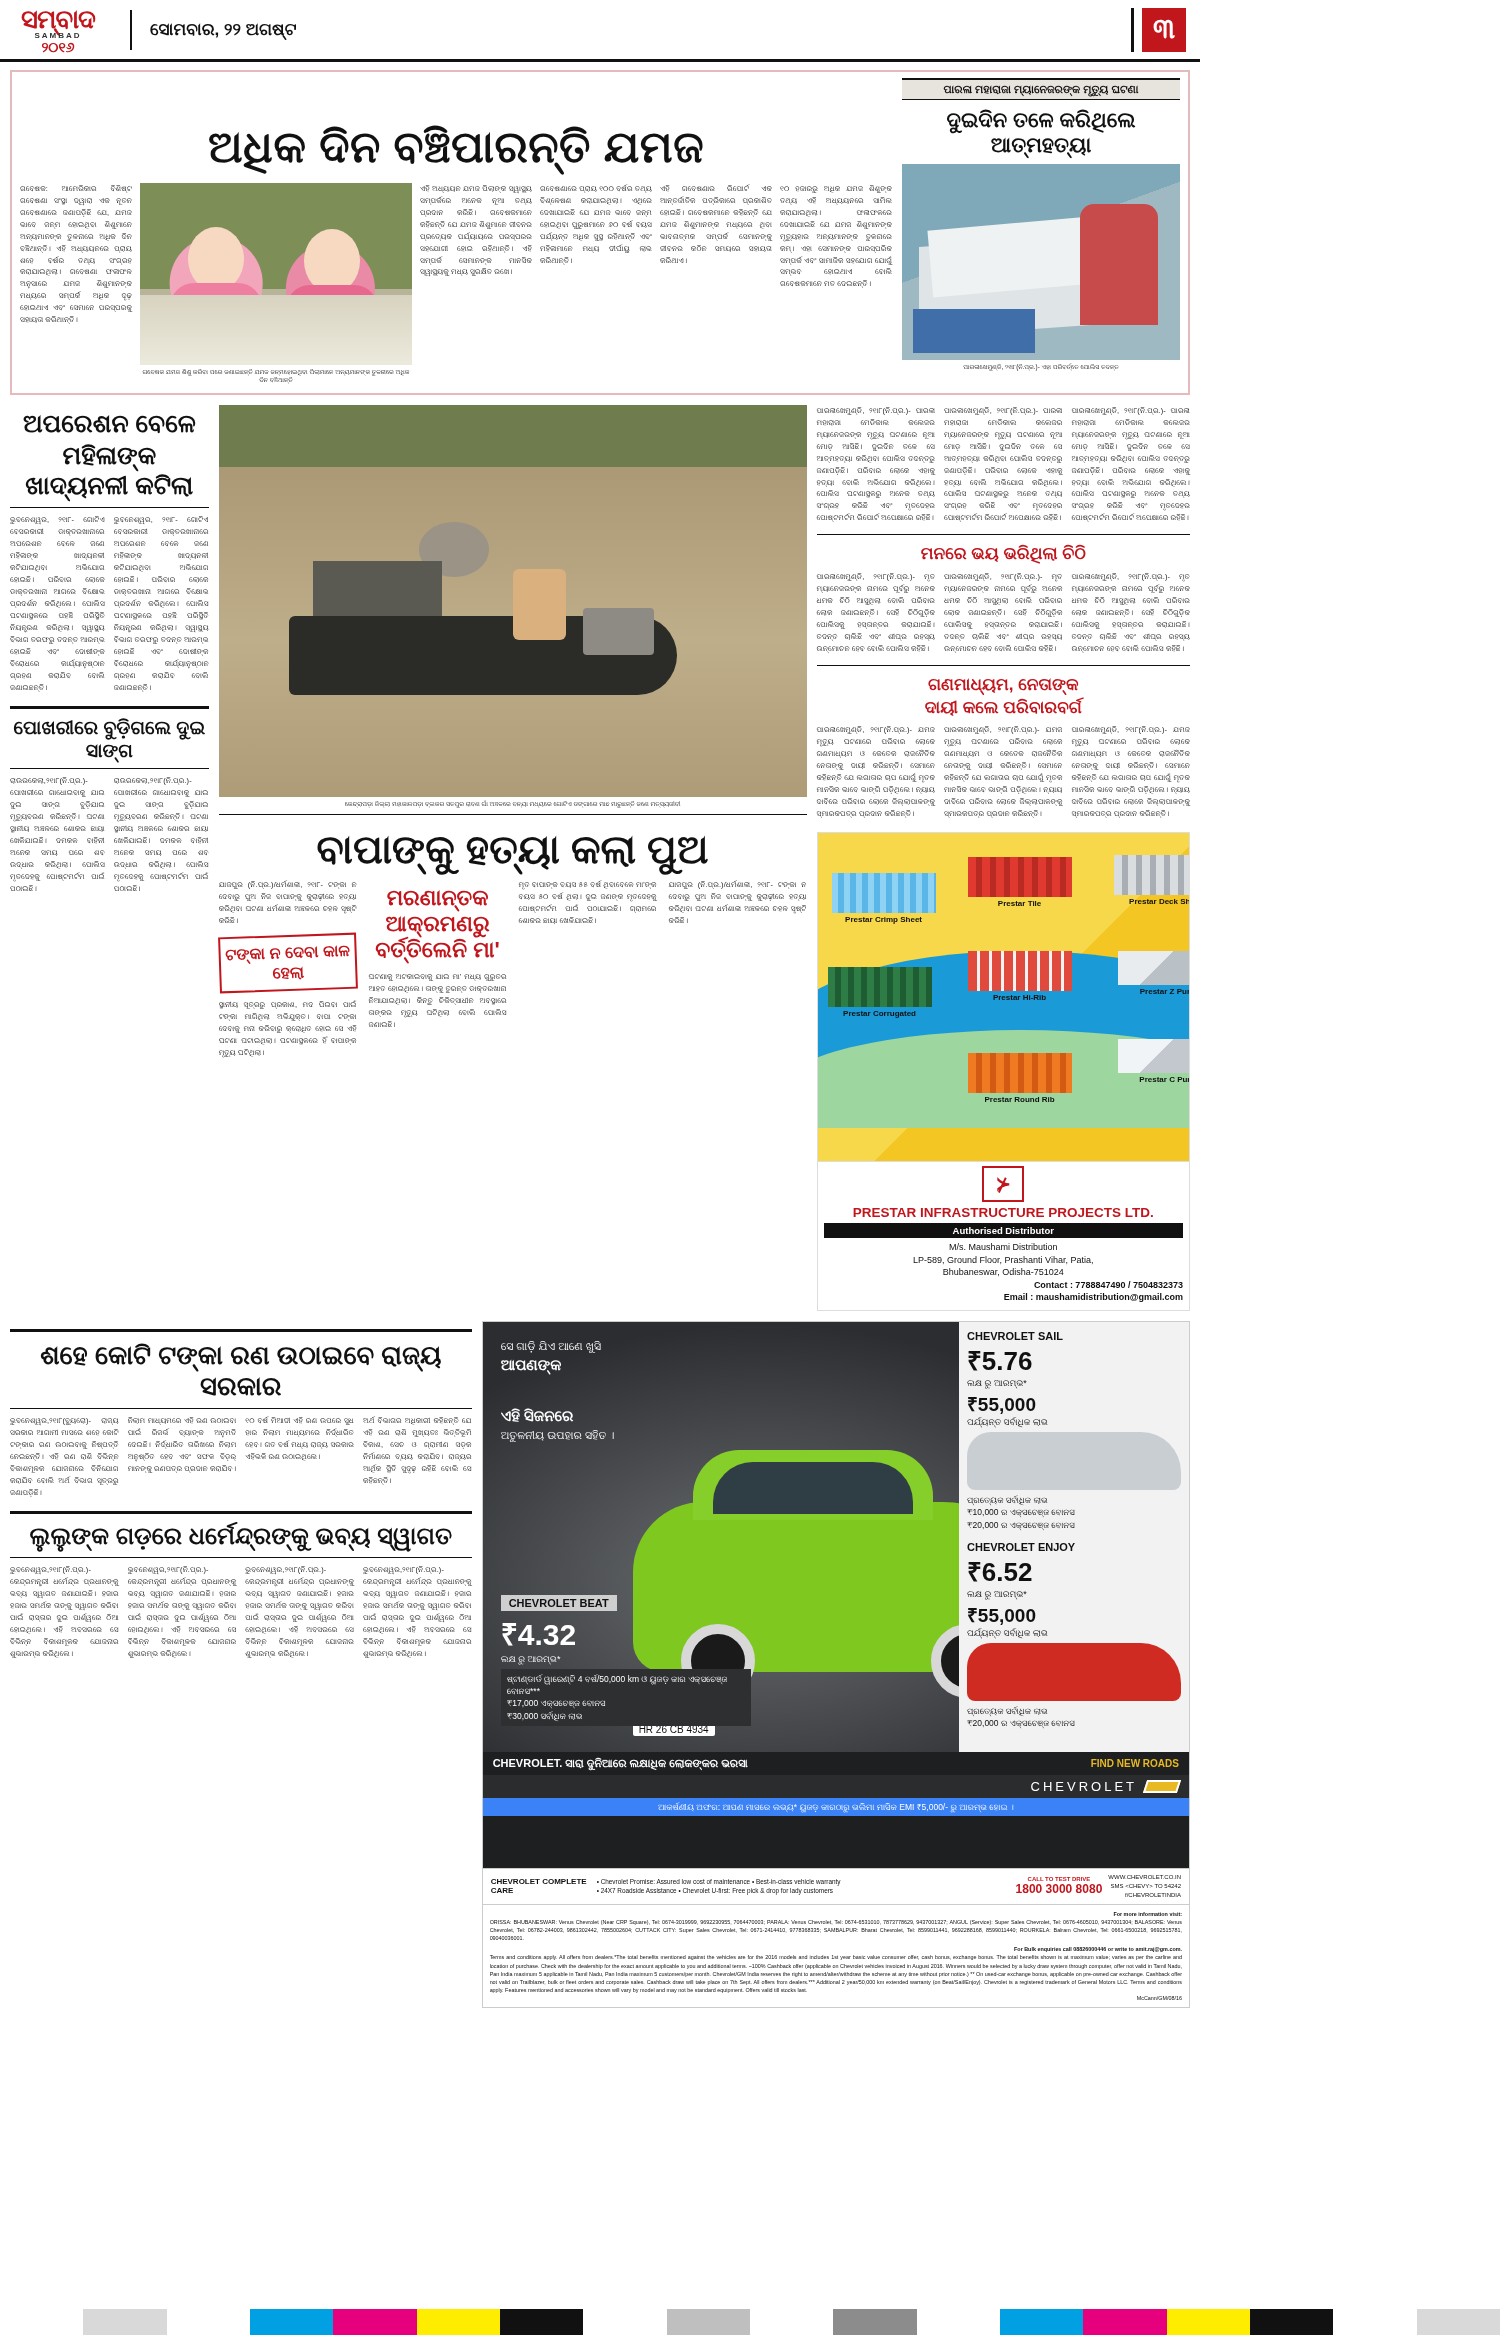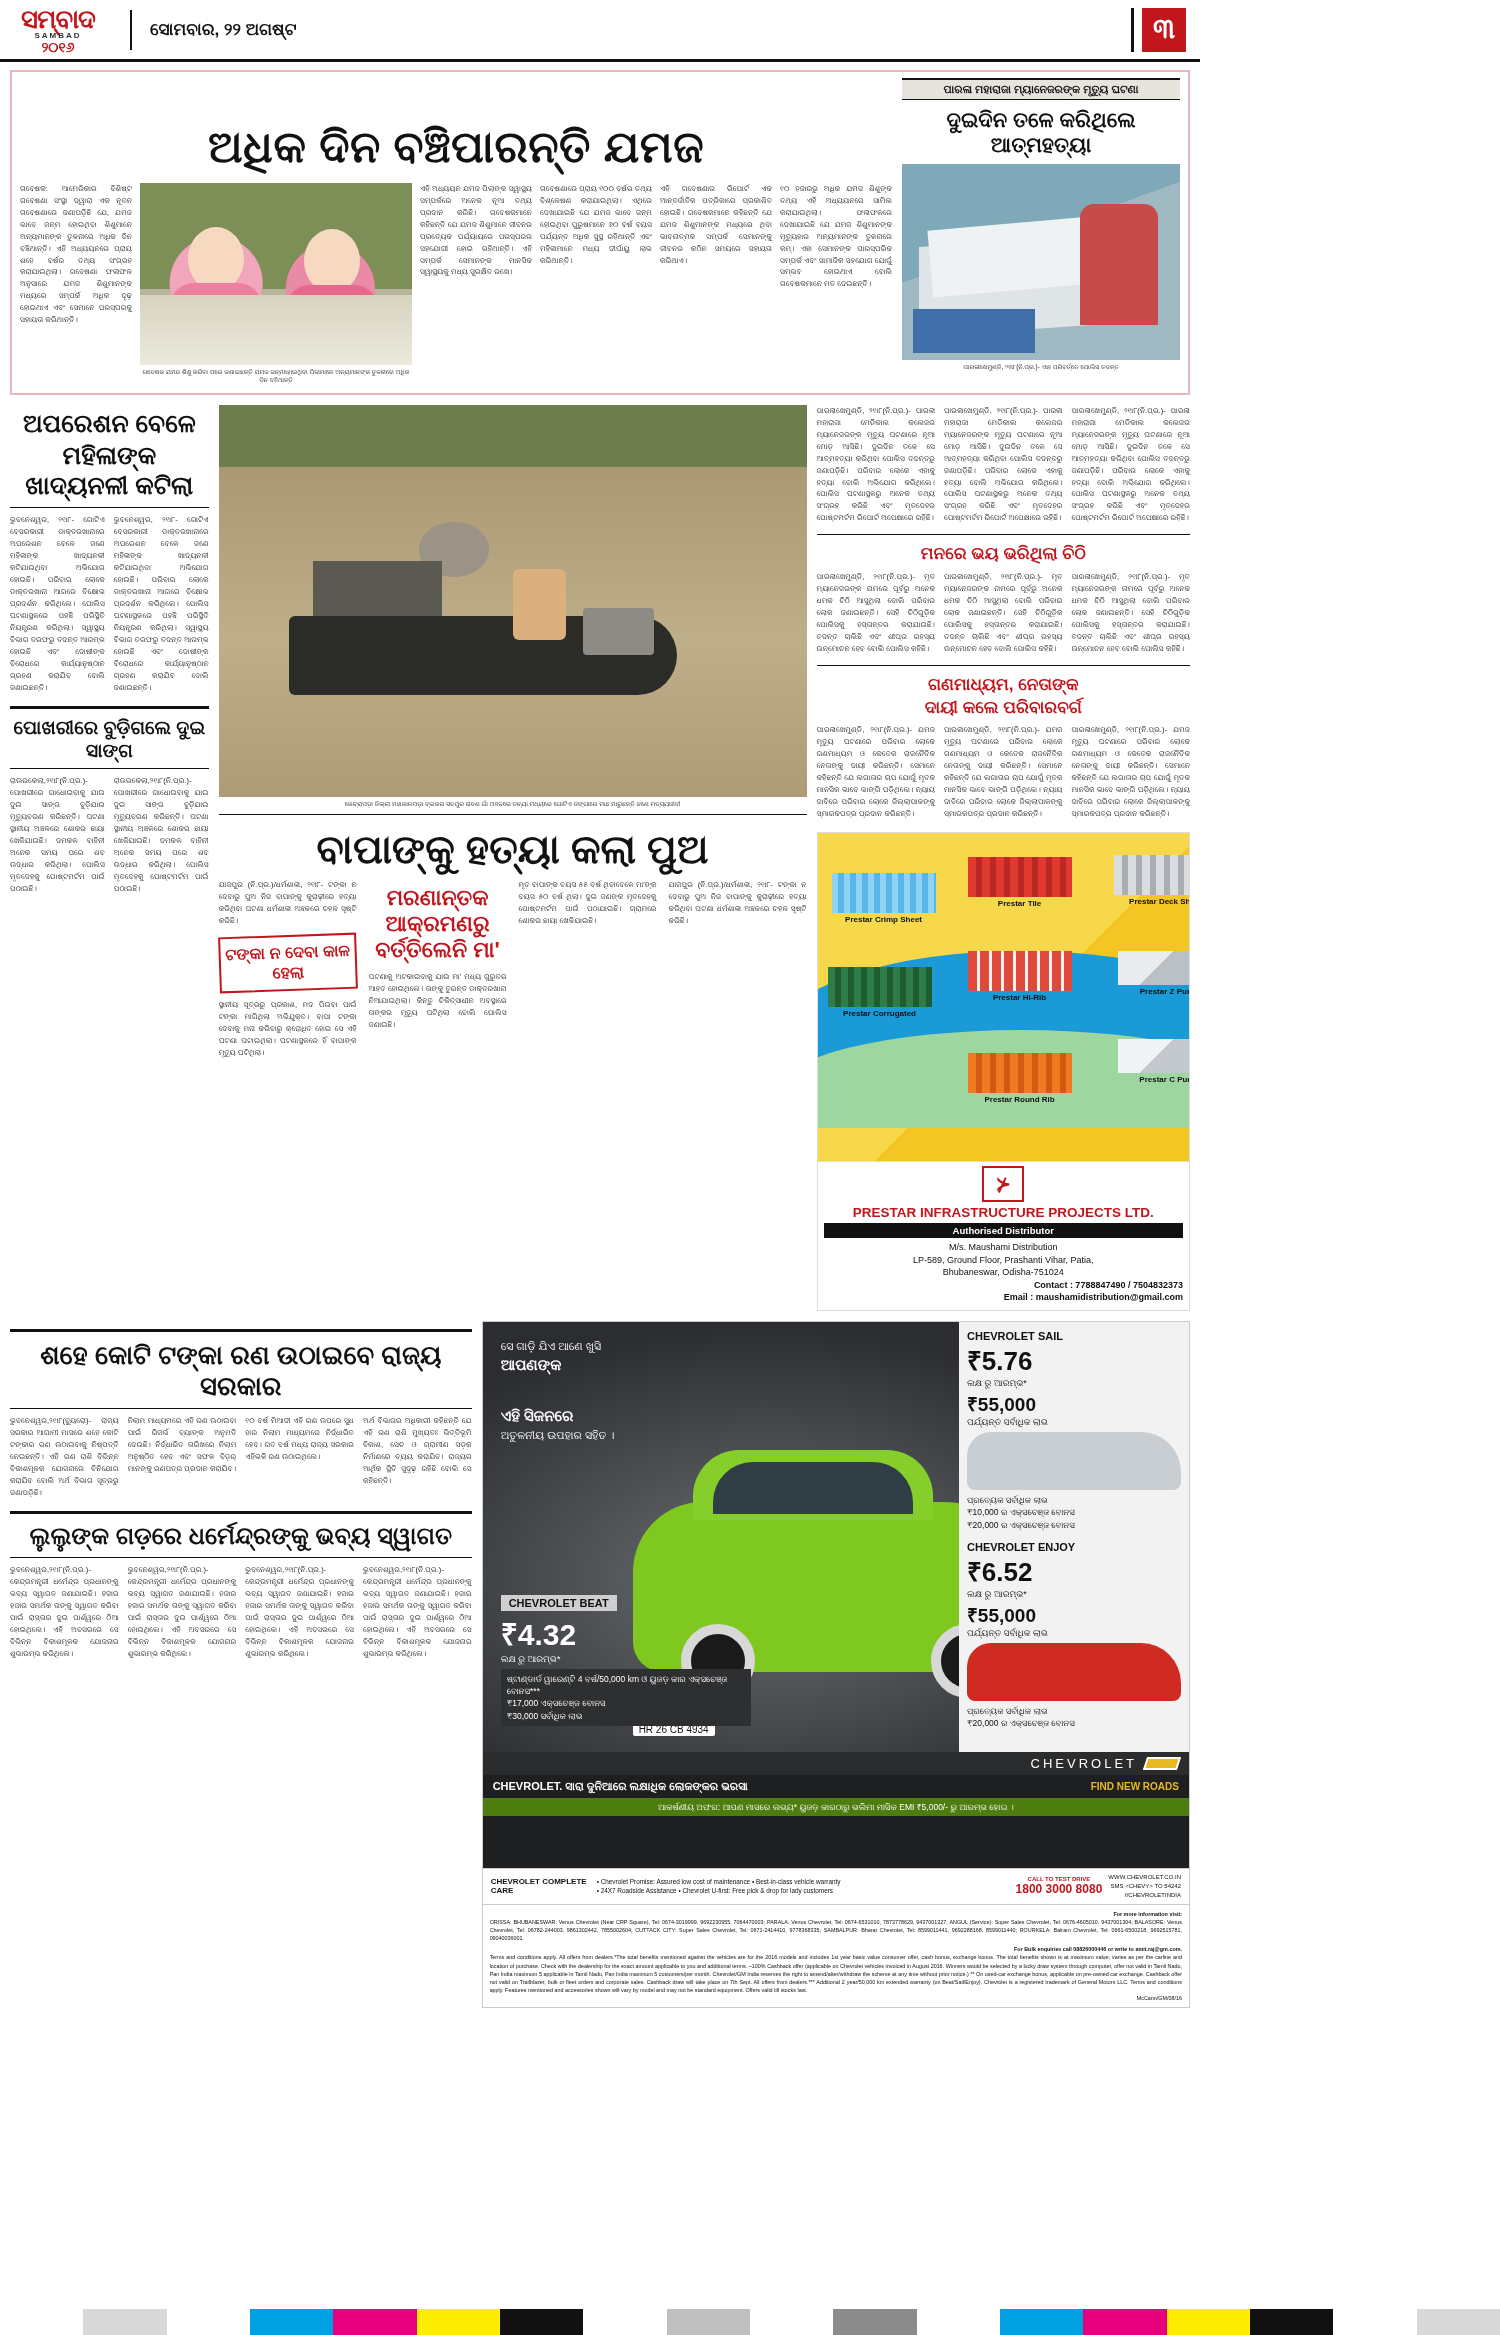--- a/index.html
+++ b/index.html
@@ -200,21 +200,21 @@
   .chev-price { font-size:26px; font-weight:bold; color:#111; }
   .chev-price-sm { font-size:9px; }
   .chev-line { font-size:8.5px; line-height:1.45; }
   .chev-mini-car { height:58px; border-radius:24px 40px 8px 8px; margin:4px 0; }
   .chev-beat-box { position:absolute; left:18px; bottom:26px; color:#fff; }
   .chev-62 { position:absolute; left:600px; bottom:70px; color:#fff; text-align:center; }
   .chev-bowtie { display:inline-block; width:34px; height:13px; background:#e8b923; border:2px solid #fff; transform:skewX(-18deg); }
   .chev-fine { background:#fff; color:#111; font-size:5.2px; line-height:1.45; padding:5px 7px; text-align:justify; }
   .chev-dealers { font-size:5.4px; line-height:1.5; }
 
-  .red-strip { background:#4d7c0f; color:#fff; font-size:8.5px; text-align:center; padding:3px 0; }
+  .red-strip { background:#3b82f6; color:#fff; font-size:8.5px; text-align:center; padding:3px 0; }
 
   
   .colorbar { position:absolute; left:0; bottom:0; width:1500px; height:26px; display:flex; }
   .colorbar .seg { flex:1; }
   .bold { font-weight:bold;text-align:right; }
 </style>
 </head>
 <body>
 
 <div class="page">
@@ -539,28 +539,28 @@
               <div class="chev-price-sm">ଲକ୍ଷ ରୁ ଆରମ୍ଭ*</div>
               <div style="font-size:19px;font-weight:bold;color:#111;margin-top:2px;">₹55,000</div>
               <div class="chev-price-sm">ପର୍ଯ୍ୟନ୍ତ ସର୍ବାଧିକ ଲାଭ</div>
               <div class="chev-mini-car" style="background:#cf2b22;"></div>
               <div class="chev-line">ପ୍ରତ୍ୟେକ ସର୍ବାଧିକ ଲାଭ</div>
               <div class="chev-line">₹20,000 ର ଏକ୍ସଚେଞ୍ଜ ବୋନସ</div>
             </div>
           </div>
         </div>
 
+        <div style="display:flex;align-items:center;justify-content:space-between;background:#1d1f21;padding:5px 10px;">
+          <div style="font-size:11px;font-weight:bold;color:#fff;">CHEVROLET. ସାରା ଦୁନିଆରେ ଲକ୍ଷାଧିକ ଲୋକଙ୍କର ଭରସା</div>
+          <div style="font-size:10px;color:#e8b923;font-weight:bold;">FIND NEW ROADS</div>
+        </div>
+
         <div style="display:flex;align-items:center;justify-content:flex-end;gap:8px;background:#2a2c2e;padding:4px 10px;">
           <span style="font-size:13px;letter-spacing:3px;color:#fff;">CHEVROLET</span>
           <span class="chev-bowtie"></span>
-        </div>
-
-        <div style="display:flex;align-items:center;justify-content:space-between;background:#1d1f21;padding:5px 10px;">
-          <div style="font-size:11px;font-weight:bold;color:#fff;">CHEVROLET. ସାରା ଦୁନିଆରେ ଲକ୍ଷାଧିକ ଲୋକଙ୍କର ଭରସା</div>
-          <div style="font-size:10px;color:#e8b923;font-weight:bold;">FIND NEW ROADS</div>
         </div>
 
         <div class="red-strip">ଆକର୍ଷଣୀୟ ଅଫର: ଆପଣ ମାସରେ ଲଭ୍ୟ* ୟୁଜଡ଼ କାରଠାରୁ ଭଲିମା ମାସିକ EMI ₹5,000/- ରୁ ଆରମ୍ଭ ହୋଇ ।</div>
       </div>
 
       <div style="background:#fff;border:1px solid #ccc;border-top:none;display:flex;gap:6px;padding:4px 8px;align-items:center;">
         <div style="width:100px;font-size:8px;font-weight:bold;color:#111;line-height:1.2;">CHEVROLET COMPLETE CARE</div>
         <div style="flex:1;font-size:6.4px;line-height:1.5;color:#111;">
           <div>• Chevrolet Promise: Assured low cost of maintenance • Best-in-class vehicle warranty</div>
           <div>• 24X7 Roadside Assistance • Chevrolet U-first: Free pick &amp; drop for lady customers</div>

